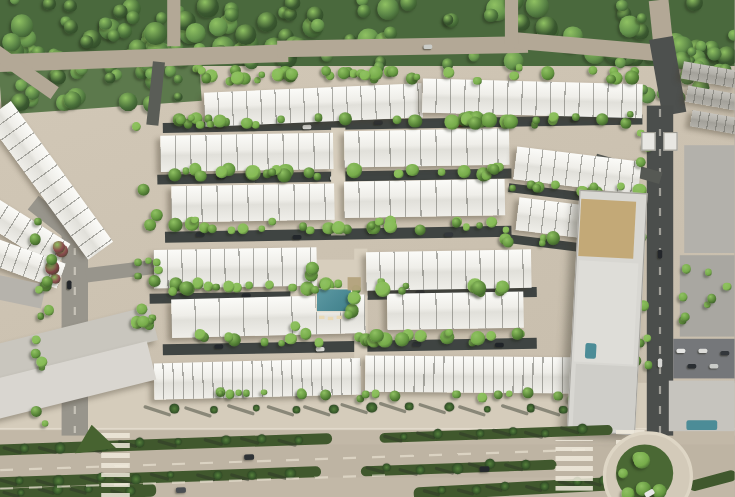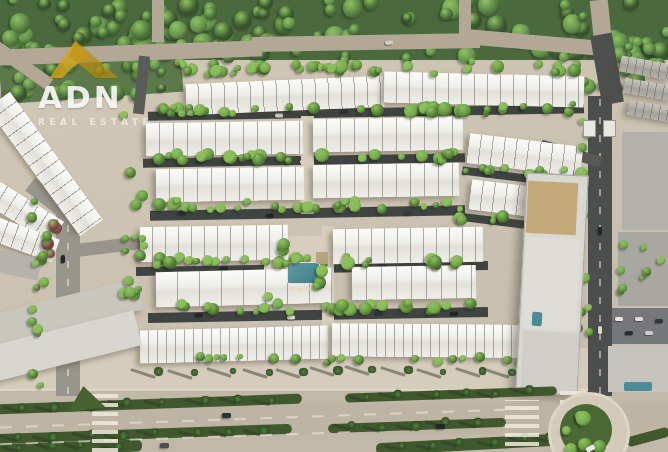--- a/index.html
+++ b/index.html
@@ -753,21 +753,13 @@
         <div style="position: absolute; left: 18.2272px; top: 6.40679px; width: 8.98332px; height: 8.98332px; border-radius: 48% 52% 50% 50%; background: radial-gradient(circle at 36% 30%, rgb(143, 193, 98) 0%, rgb(100, 151, 63) 55%, rgb(44, 68, 35) 100%); box-shadow: rgba(28, 36, 20, 0.35) -2px 2px 2px;"></div>
         <div style="position: absolute; left: 13.9049px; top: 5.75624px; width: 11.5786px; height: 11.5786px; border-radius: 48% 52% 50% 50%; background: radial-gradient(circle at 36% 30%, rgb(143, 193, 98) 0%, rgb(134, 187, 85) 55%, rgb(44, 68, 35) 100%); box-shadow: rgba(28, 36, 20, 0.35) -2px 2px 2px;"></div>
         <div style="position: absolute; left: 17.3614px; top: 32.9346px; width: 13.2551px; height: 13.2551px; border-radius: 48% 52% 50% 50%; background: radial-gradient(circle at 36% 30%, rgb(143, 193, 98) 0%, rgb(100, 151, 63) 55%, rgb(44, 68, 35) 100%); box-shadow: rgba(28, 36, 20, 0.35) -2px 2px 2px;"></div>
         <div style="position: absolute; left: 14.6976px; top: 5.7135px; width: 14.8895px; height: 14.8895px; border-radius: 48% 52% 50% 50%; background: radial-gradient(circle at 36% 30%, rgb(143, 193, 98) 0%, rgb(118, 171, 74) 55%, rgb(44, 68, 35) 100%); box-shadow: rgba(28, 36, 20, 0.35) -2px 2px 2px;"></div>
       </div>
       <div class="ly" style="left: 222px; top: 413px; width: 9px; height: 5px; z-index: 113; transform: rotate(-2deg); background: rgb(46, 50, 54); border-radius: 1.5px; box-shadow: rgba(40, 40, 30, 0.5) -1px 1px 2px;"></div>
       <div class="ly" style="left: 436px; top: 424px; width: 9px; height: 5px; z-index: 114; transform: rotate(-2deg); background: rgb(36, 40, 44); border-radius: 1.5px; box-shadow: rgba(40, 40, 30, 0.5) -1px 1px 2px;"></div>
       <div class="ly" style="left: 160px; top: 443px; width: 9px; height: 5px; z-index: 115; transform: rotate(-2deg); background: rgb(74, 78, 82); border-radius: 1.5px; box-shadow: rgba(40, 40, 30, 0.5) -1px 1px 2px;"></div>
       <div class="ly" style="left: 586px; top: 446px; width: 9px; height: 5px; z-index: 116; transform: rotate(-30deg); background: rgb(233, 233, 231); border-radius: 1.5px; box-shadow: rgba(40, 40, 30, 0.5) -1px 1px 2px;"></div>
     </div>
-  <div class="watermark">
-    <svg class="emblem" viewBox="0 0 100 62">
-      <polygon points="2,60 38,8 56,30 36,44 20,60" opacity="0.78" fill="#d9a81d"></polygon>
-      <polygon points="38,8 98,60 66,60 30,30" fill="#bf920f" opacity="0.66"></polygon>
-    </svg>
-    <div class="brand">ADN</div>
-    <div class="tagline">REAL ESTATE</div>
-  </div>
 </div>
 
 </body></html>

